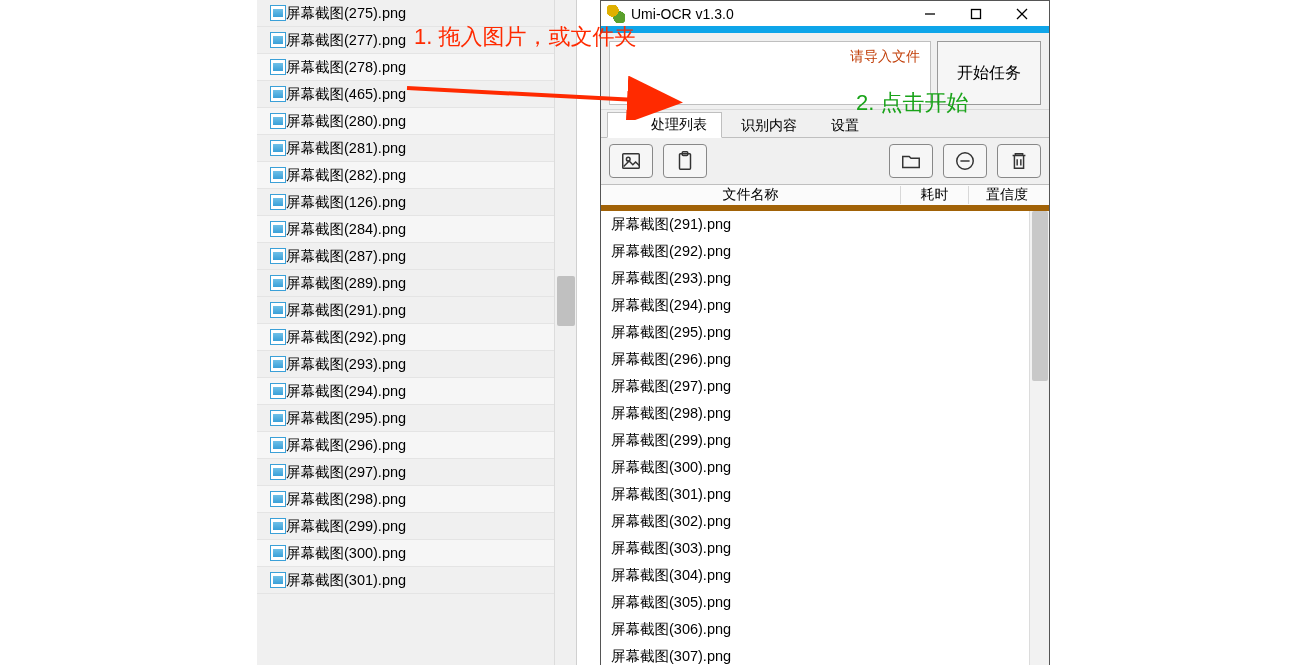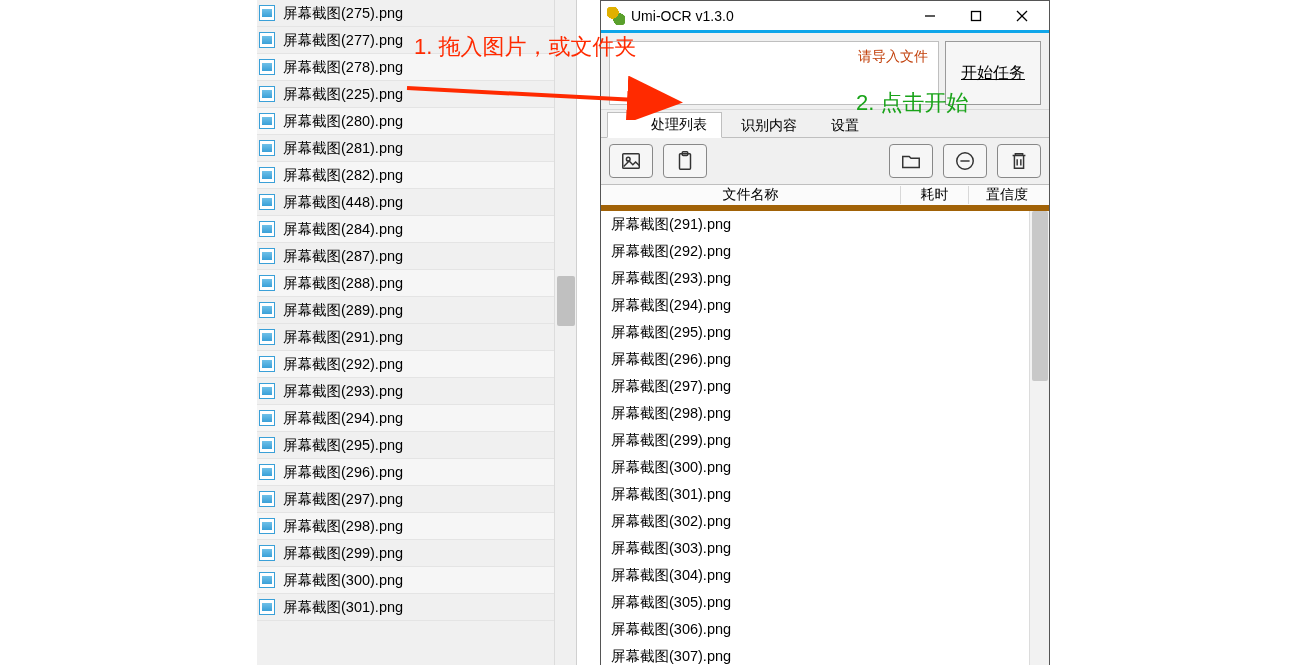--- a/index.html
+++ b/index.html
@@ -1,41 +1,41 @@
 <!DOCTYPE html>
 <html><head>
 <meta charset="utf-8">
 <style>
   * { box-sizing: border-box; margin: 0; padding: 0; font-family: "Microsoft YaHei", "SimSun", Arial, sans-serif; }
   body { width: 1300px; height: 665px; background: #fff; position: relative; overflow: hidden; font-size: 14px; }
 
   
   .left-pane { position: absolute; left: 257px; top: 0; width: 320px; height: 665px; background: #f0f0f0; border-right: 1px solid #d0d0d0; }
-  .file-row { display: flex; align-items: center; height: 27px; padding: 0 2px; gap: 8px; border-bottom: 1px solid #e4e4e4; background: #f0f0f0; }
+  .file-row { display: flex; align-items: center; height: 27px; padding: 0 13px; border-bottom: 1px solid #e4e4e4; background: #f0f0f0; }
   .file-row.alt { background: #f6f6f6; }
   .file-icon { width: 16px; height: 16px; background: #fff; border: 1px solid #3aa0d8; position: relative; flex-shrink: 0; }
   .file-icon::after { content:""; position:absolute; left:2px; right:2px; top:3px; height:8px; background: linear-gradient(#6fc0e8,#3aa0d8); }
   .file-name { font-size: 14.5px; color: #000; white-space: nowrap; overflow: hidden; }
   .left-scrollbar { position: absolute; right: 0; top: 0; width: 22px; height: 665px; background: #f0f0f0; border-left: 1px solid #dcdcdc; }
   .left-thumb { position: absolute; left: 2px; width: 18px; top: 276px; height: 50px; background: #c0c0c0; border-radius: 2px; }
 
   
   .app-window { position: absolute; left: 600px; top: 0; width: 450px; height: 665px; background: #fff; border: 1px solid #555; }
-  .titlebar { height: 32px; display: flex; align-items: center; padding: 0 4px 0 6px; background: #fff; border-bottom: 3px solid #0ea5e9; }
+  .titlebar { height: 32px; display: flex; align-items: center; padding: 0 4px 0 6px; background: #fff; border-bottom: 7px solid #0ea5e9; }
   .app-icon { width: 18px; height: 18px; margin-right: 6px; background:
      radial-gradient(circle at 30% 30%, #e0b000 0 35%, transparent 36%),
      radial-gradient(circle at 70% 70%, #5aa02c 0 35%, transparent 36%); border-radius:2px; }
   .titlebar-title { font-size: 14px; color: #000; flex: 1; }
   .win-btns { display: flex; }
   .win-btn { width: 46px; height: 30px; display:flex; align-items:center; justify-content:center; cursor: default; }
   .win-btn svg { width: 12px; height: 12px; stroke: #000; stroke-width:1.3; fill:none; }
 
   .top-area { display:flex; align-items:stretch; padding: 8px 8px 4px 8px; gap: 6px; background:#f0f0f0; border-bottom:1px solid #d8d8d8; }
   .drop-zone { flex:1; background:#fff; border:1px solid #bfbfbf; height:64px; display:flex; align-items:flex-start; justify-content:flex-end; padding:6px 10px; font-size:14px; color:#c2410c; }
-  .start-btn { width: 96px; border:1px solid #9a9a9a; background:#f6f6f6; display:flex; align-items:center; justify-content:center; font-size:16px;text-decoration:underline; }
+  .start-btn { width: 104px; border:1px solid #9a9a9a; background:#f6f6f6; display:flex; align-items:center; justify-content:center; font-size:16px; }
 
   .tabs { display:flex; align-items:flex-end; height:28px; background:#f0f0f0; padding: 0 6px; border-bottom:1px solid #bfbfbf; }
   .tab { padding: 3px 14px 3px 14px; font-size:14px; color:#000; border:1px solid transparent; border-bottom:none; margin-right:4px; position:relative; top:1px; }
   .tab.active { background:#fff; border:1px solid #bfbfbf; border-bottom:1px solid #fff;padding-left:43px; }
 
   .toolbar { display:flex; align-items:center; gap:10px; padding: 6px 8px; background:#f0f0f0; border-bottom:1px solid #bfbfbf; }
   .toolbar-spacer { flex:1; }
   .tool-btn { width:44px; height:34px; border:1px solid #888; border-radius:4px; background:#f6f6f6; display:flex; align-items:center; justify-content:center; }
   .tool-btn svg { width:22px; height:22px; stroke:#333; stroke-width:1.6; fill:none; }
 
@@ -70,49 +70,45 @@
       <div class="file-row">
         <div class="file-icon"></div>
         <div class="file-name">屏幕截图(277).png</div>
       </div>
       <div class="file-row alt">
         <div class="file-icon"></div>
         <div class="file-name">屏幕截图(278).png</div>
       </div>
       <div class="file-row">
         <div class="file-icon"></div>
-        <div class="file-name">屏幕截图(225).png</div>
+        <div class="file-name">屏幕截图(465).png</div>
       </div>
       <div class="file-row alt">
         <div class="file-icon"></div>
         <div class="file-name">屏幕截图(280).png</div>
       </div>
       <div class="file-row">
         <div class="file-icon"></div>
         <div class="file-name">屏幕截图(281).png</div>
       </div>
       <div class="file-row alt">
         <div class="file-icon"></div>
         <div class="file-name">屏幕截图(282).png</div>
       </div>
       <div class="file-row">
         <div class="file-icon"></div>
-        <div class="file-name">屏幕截图(448).png</div>
+        <div class="file-name">屏幕截图(126).png</div>
       </div>
       <div class="file-row alt">
         <div class="file-icon"></div>
         <div class="file-name">屏幕截图(284).png</div>
       </div>
       <div class="file-row">
         <div class="file-icon"></div>
         <div class="file-name">屏幕截图(287).png</div>
-      </div>
-      <div class="file-row alt">
-        <div class="file-icon"></div>
-        <div class="file-name">屏幕截图(288).png</div>
       </div>
       <div class="file-row">
         <div class="file-icon"></div>
         <div class="file-name">屏幕截图(289).png</div>
       </div>
       <div class="file-row">
         <div class="file-icon"></div>
         <div class="file-name">屏幕截图(291).png</div>
       </div>
       <div class="file-row alt">
@@ -260,21 +256,21 @@
         <div class="list-row">屏幕截图(307).png</div>
       </div>
     <div class="right-scrollbar">
       <div class="right-arrow-up">▲</div>
       <div class="right-thumb"></div>
       <div class="right-arrow-down">▼</div>
     </div>
   </div>
 </div>
 
-<div class="annot annot-red" style="left:414px; top:32px;text-align:center;">1. 拖入图片，或文件夹</div>
+<div class="annot annot-red" style="left:414px; top:22px;text-align:center;">1. 拖入图片，或文件夹</div>
 <svg class="arrow-svg" viewBox="0 0 300 60">
   <defs>
       <marker id="ah" markerWidth="14" markerHeight="12" refX="12" refY="6" orient="auto">
         <path d="M0 0 L14 6 L0 12 Z" fill="#ff2a00"></path>
       </marker>
     </defs>
   <line x1="12" y1="28" x2="280" y2="42" stroke="#ff2a00" stroke-width="4" marker-end="url(#ah)"></line>
 </svg>
 <div class="annot annot-green" style="left:856px; top:88px;">2. 点击开始</div>
 

